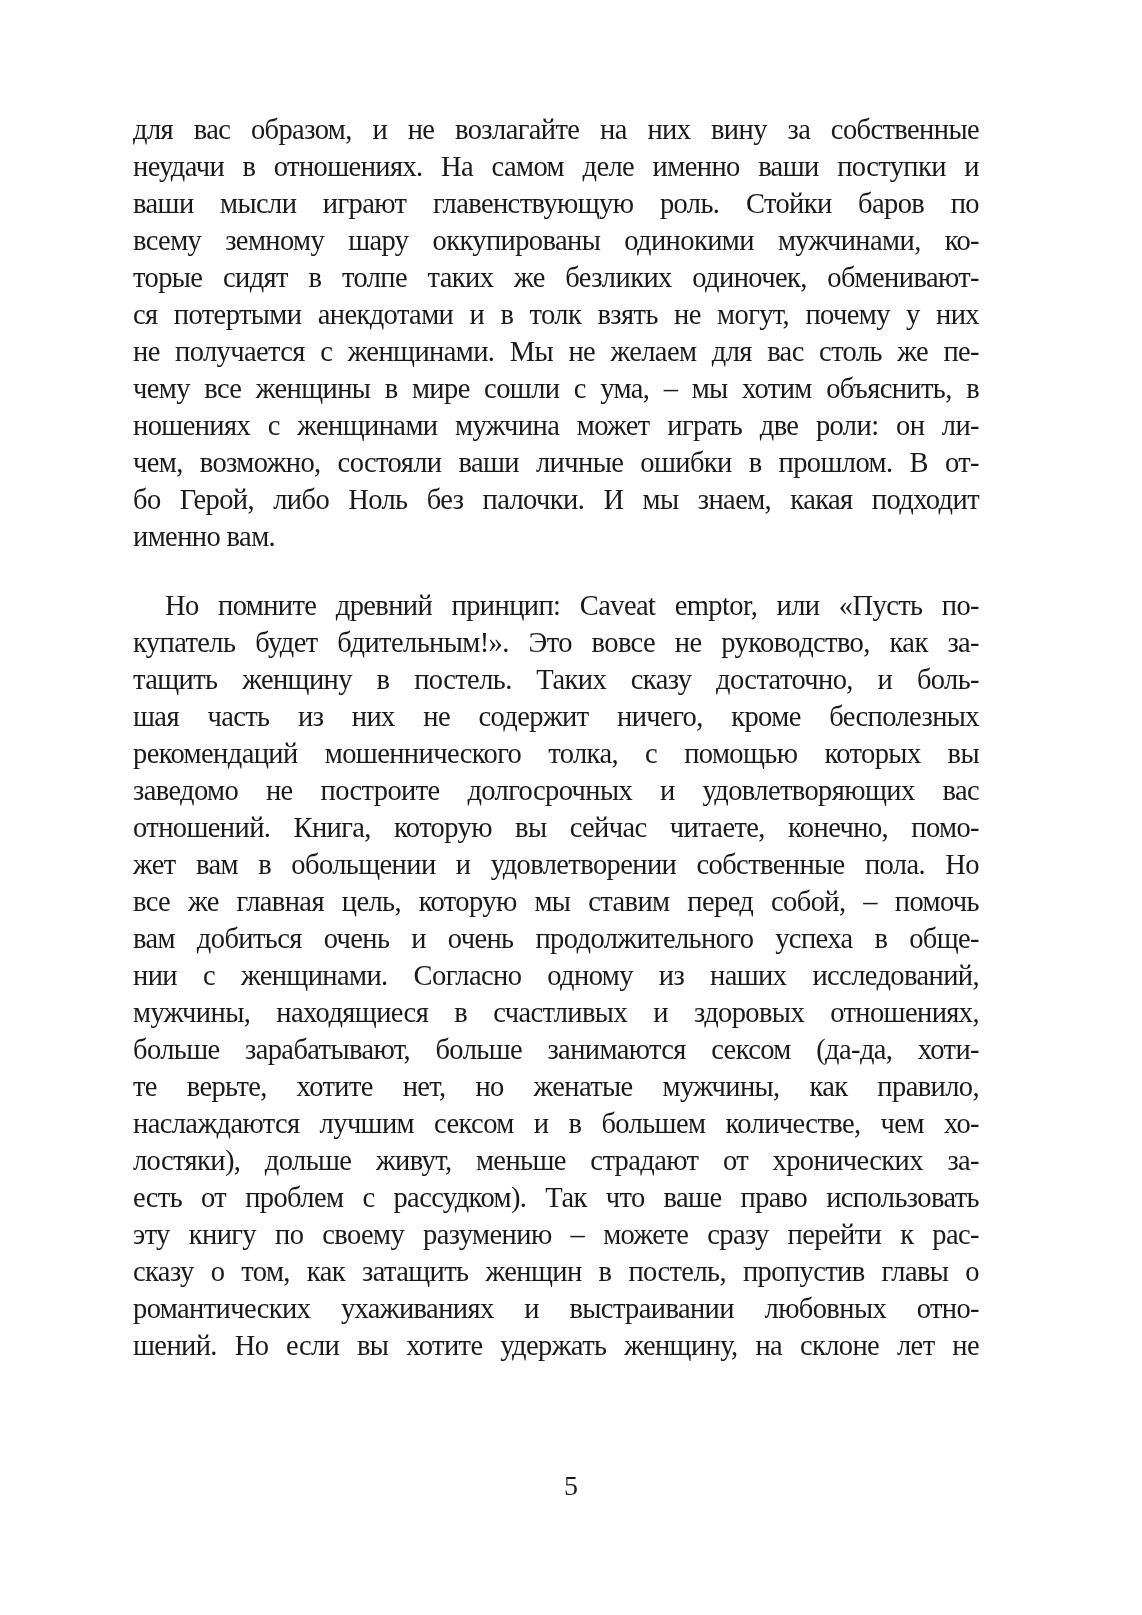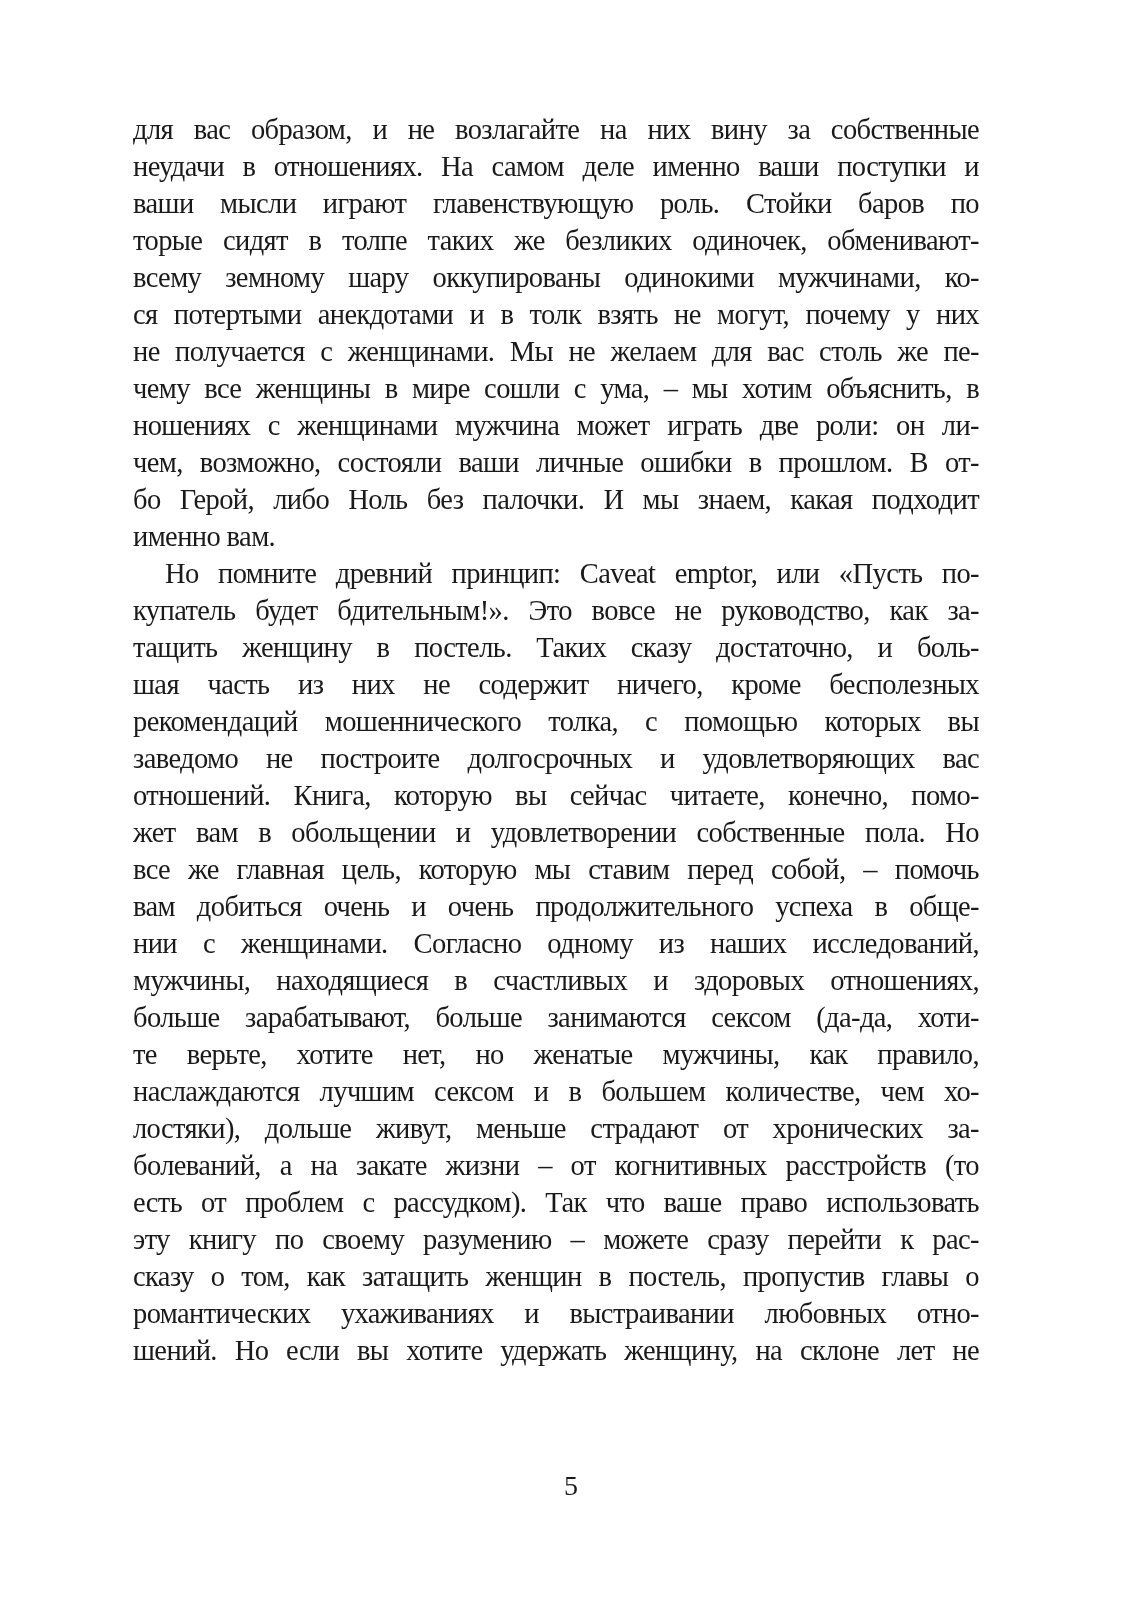--- a/index.html
+++ b/index.html
@@ -11,37 +11,37 @@
     position: absolute; left: 133px; top: 111px; width: 846px;
     font-family: "Liberation Serif", "DejaVu Serif", serif;
     font-size: 28.5px; line-height: 37px; color: #1a1a1a;
     letter-spacing: -0.6px;
   }
   .line {
     display: block; white-space: nowrap; height: 37px;
     text-align: justify; text-align-last: justify;
   }
   .line.last { text-align-last: left; }
-  .line.indent { padding-left: 32px; }
+  .line.indent { padding-left: 32px; margin-top: 32px; }
   .page-number {
     position: absolute; left: 0; width: 1142px; top: 1470px; text-align: center;
     font-family: "Liberation Serif", "DejaVu Serif", serif; font-size: 28px; color: #1a1a1a;
   }
 </style>
 </head>
 <body>
 
 <div class="page">
   <div class="text" id="text-root">
       <div>
         <span class="line">для вас образом, и не возлагайте на них вину за собственные</span>
         <span class="line">неудачи в отношениях. На самом деле именно ваши поступки и</span>
         <span class="line">ваши мысли играют главенствующую роль. Стойки баров по</span>
+        <span class="line">всему земному шару оккупированы одинокими мужчинами, ко-</span>
         <span class="line">торые сидят в толпе таких же безликих одиночек, обменивают-</span>
-        <span class="line">всему земному шару оккупированы одинокими мужчинами, ко-</span>
         <span class="line">ся потертыми анекдотами и в толк взять не могут, почему у них</span>
         <span class="line">не получается с женщинами. Мы не желаем для вас столь же пе-</span>
         <span class="line">чему все женщины в мире сошли с ума, – мы хотим объяснить, в</span>
         <span class="line">ношениях с женщинами мужчина может играть две роли: он ли-</span>
         <span class="line">чем, возможно, состояли ваши личные ошибки в прошлом. В от-</span>
         <span class="line">бо Герой, либо Ноль без палочки. И мы знаем, какая подходит</span>
         <span class="line last">именно вам.</span>
       </div>
       <div>
         <span class="line indent">Но помните древний принцип: Caveat emptor, или «Пусть по-</span>
@@ -53,21 +53,20 @@
         <span class="line">отношений. Книга, которую вы сейчас читаете, конечно, помо-</span>
         <span class="line">жет вам в обольщении и удовлетворении собственные пола. Но</span>
         <span class="line">все же главная цель, которую мы ставим перед собой, – помочь</span>
         <span class="line">вам добиться очень и очень продолжительного успеха в обще-</span>
         <span class="line">нии с женщинами. Согласно одному из наших исследований,</span>
         <span class="line">мужчины, находящиеся в счастливых и здоровых отношениях,</span>
         <span class="line">больше зарабатывают, больше занимаются сексом (да-да, хоти-</span>
         <span class="line">те верьте, хотите нет, но женатые мужчины, как правило,</span>
         <span class="line">наслаждаются лучшим сексом и в большем количестве, чем хо-</span>
         <span class="line">лостяки), дольше живут, меньше страдают от хронических за-</span>
-        <span class="line">болеваний, а на закате жизни – от когнитивных расстройств (то</span>
         <span class="line">есть от проблем с рассудком). Так что ваше право использовать</span>
         <span class="line">эту книгу по своему разумению – можете сразу перейти к рас-</span>
         <span class="line">сказу о том, как затащить женщин в постель, пропустив главы о</span>
         <span class="line">романтических ухаживаниях и выстраивании любовных отно-</span>
         <span class="line">шений. Но если вы хотите удержать женщину, на склоне лет не</span>
       </div>
     </div>
   <div class="page-number">5</div>
 </div>
 

